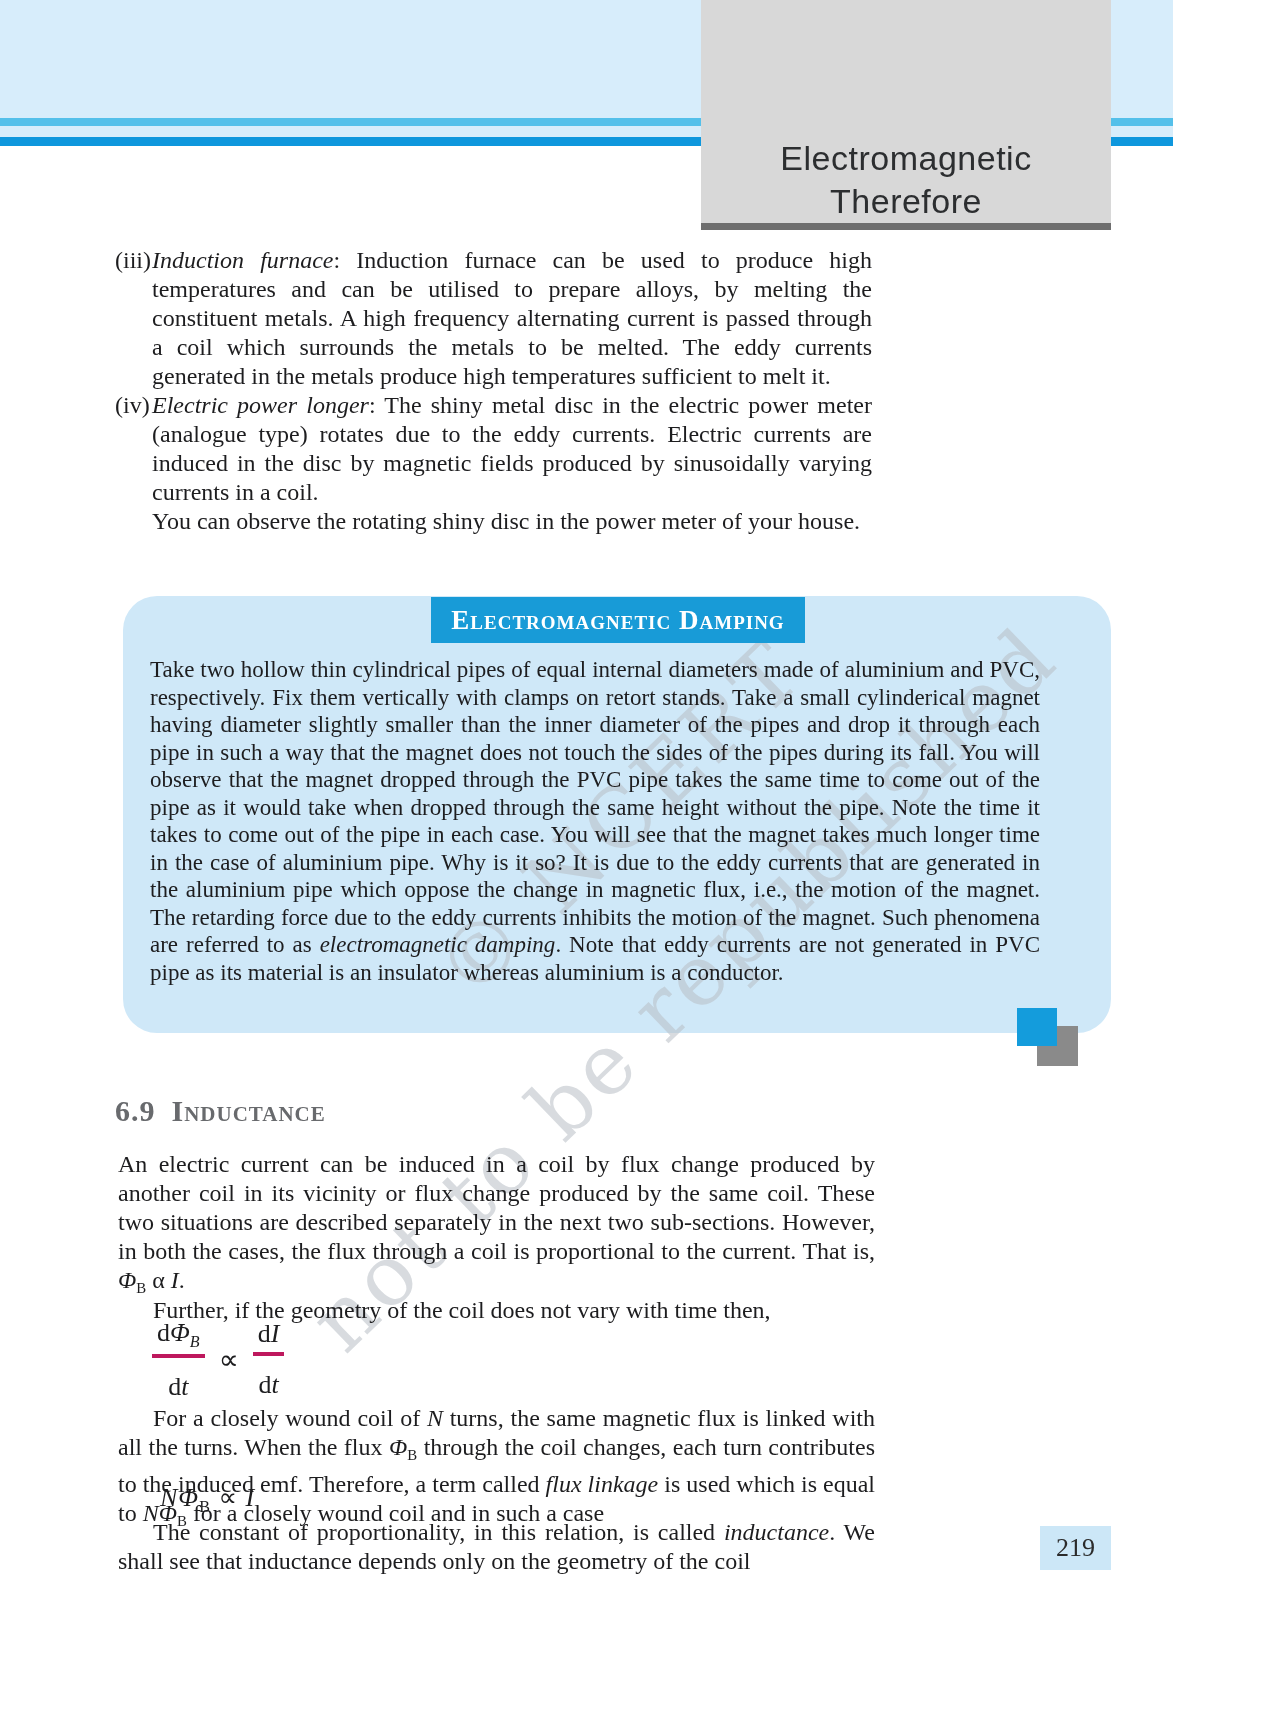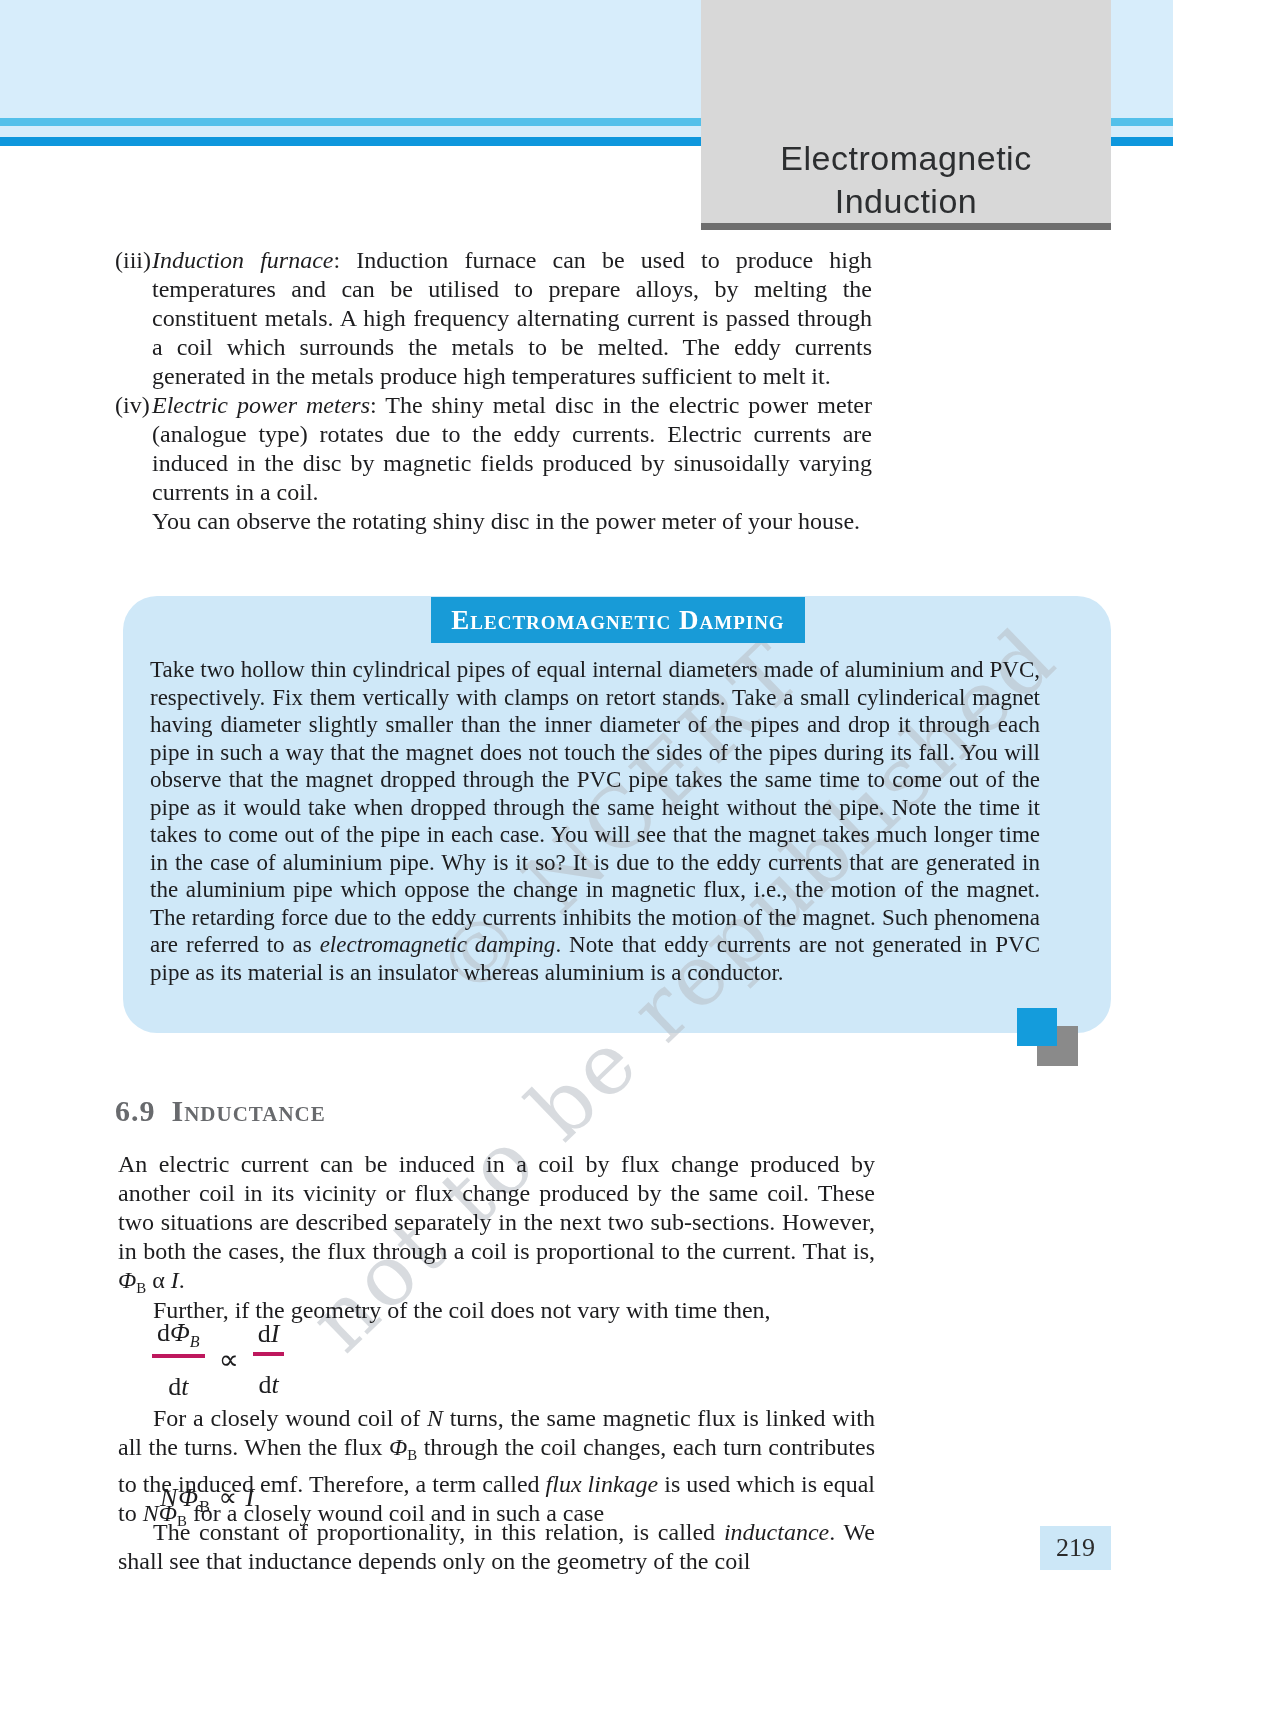--- a/index.html
+++ b/index.html
@@ -93,42 +93,42 @@
 </head>
 <body>
 
 <div id="page">
 
   <div class="abs" id="top-band"></div>
   <div class="abs" id="stripe-mid"></div>
   <div class="abs" id="stripe-dark"></div>
   <div class="abs" id="chapter-box">
     <div>Electromagnetic</div>
-    <div>Induction</div>
+    <div>Therefore</div>
   </div>
   <div class="abs cropmark" id="crop-tr-v"></div>
   <div class="abs cropmark" id="crop-tr-h"></div>
   <div class="abs cropmark" id="crop-br-v"></div>
   <div class="abs cropmark" id="crop-br-h"></div>
 
   <div class="abs" id="damping-box-bg"></div>
   <div class="abs" id="sq-gray"></div>
   <div class="abs" id="sq-blue"></div>
 
   <div class="watermark" id="wm1">© NCERT</div>
   <div class="watermark" id="wm2">not to be republished</div>
 
   <div class="txt" id="eddy-list">
     <div class="li-item">
       <span class="li-num">(iii)</span>
       <span><span style="font-style: italic;">Induction furnace</span><span>: Induction furnace can be used to produce high temperatures and can be utilised to prepare alloys, by melting the constituent metals. A high frequency alternating current is passed through a coil which surrounds the metals to be melted. The eddy currents generated in the metals produce high temperatures sufficient to melt it.</span></span>
     </div>
     <div class="li-item">
       <span class="li-num">(iv)</span>
-      <span><span style="font-style: italic;">Electric power meters</span><span>: The shiny metal disc in the electric power meter (analogue type) rotates due to the eddy currents. Electric currents are induced in the disc by magnetic fields produced by sinusoidally varying currents in a coil.</span></span>
+      <span><span style="font-style: italic;">Electric power longer</span><span>: The shiny metal disc in the electric power meter (analogue type) rotates due to the eddy currents. Electric currents are induced in the disc by magnetic fields produced by sinusoidally varying currents in a coil.</span></span>
     </div>
     <div id="followup-para"><span>You can observe the rotating shiny disc in the power meter of your house.</span></div>
   </div>
 
   <div class="txt" id="damping-header">Electromagnetic Damping</div>
   <div class="txt" id="damping-text"><span>Take two hollow thin cylindrical pipes of equal internal diameters made of aluminium and PVC, respectively. Fix them vertically with clamps on retort stands. Take a small cylinderical magnet having diameter slightly smaller than the inner diameter of the pipes and drop it through each pipe in such a way that the magnet does not touch the sides of the pipes during its fall. You will observe that the magnet dropped through the PVC pipe takes the same time to come out of the pipe as it would take when dropped through the same height without the pipe. Note the time it takes to come out of the pipe in each case. You will see that the magnet takes much longer time in the case of aluminium pipe. Why is it so? It is due to the eddy currents that are generated in the aluminium pipe which oppose the change in magnetic flux, i.e., the motion of the magnet. The retarding force due to the eddy currents inhibits the motion of the magnet. Such phenomena are referred to as </span><span style="font-style: italic;">electromagnetic damping</span><span>. Note that eddy currents are not generated in PVC pipe as its material is an insulator whereas aluminium is a conductor.</span></div>
 
   <div class="txt" id="section-heading">
     <span id="section-number">6.9</span><span id="section-title">Inductance</span>
   </div>

